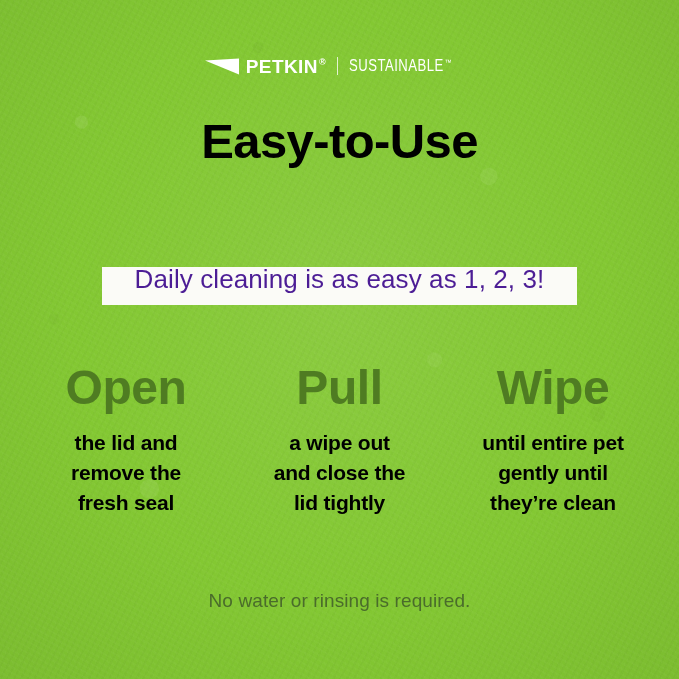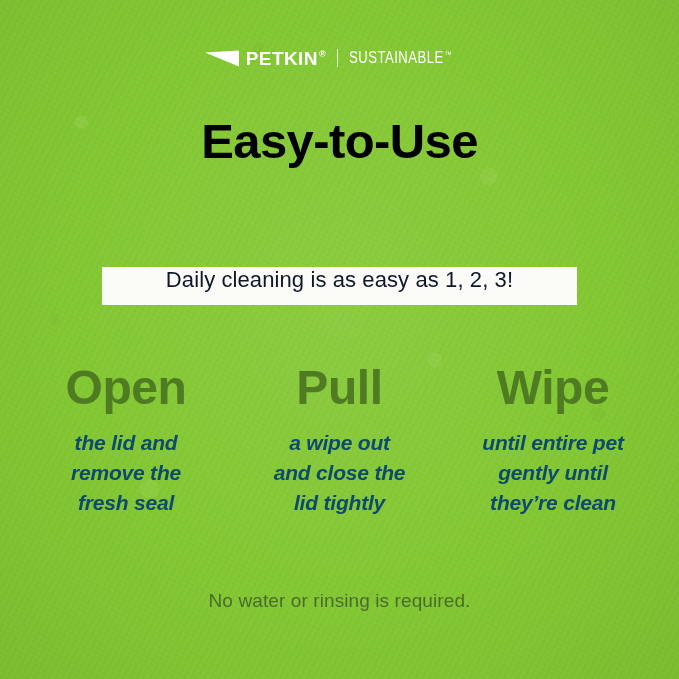--- a/index.html
+++ b/index.html
@@ -45,21 +45,21 @@
     position: absolute;
     inset: 0;
     pointer-events: none;
     background: radial-gradient(ellipse at 50% 45%, rgba(255,255,255,0.07) 0%, rgba(255,255,255,0) 55%, rgba(0,0,0,0.06) 100%);
   }
 
   .layer { position: absolute; z-index: 2; }
 
   
   #brand {
-    top: 46px;
+    top: 54px;
     left: 0;
     width: 679px;
     display: flex;
     align-items: center;
     justify-content: center;
     gap: 7px;
     height: 24px;
   }
   #swoosh { display: block; }
   .brand-name {
@@ -144,22 +144,22 @@
     background: #fbfbf7;
     -webkit-clip-path: polygon(0% 0%, 100% 0%, 93.9% 50%, 100% 100%, 0% 100%);
     clip-path: polygon(0% 0%, 100% 0%, 93.9% 50%, 100% 100%, 0% 100%);
   }
   #ribbon-text {
     position: absolute;
     inset: 0;
     display: flex;
     align-items: center;
     justify-content: center;
-    color: #0f172a;
-    font-size: 22px;
+    color: #4c1d95;
+    font-size: 26px;
     font-weight: normal;
     letter-spacing: 0.1px;
     padding-bottom: 13px;
   }
 
   
   #steps {
     top: 364px;
     left: 26px;
     width: 627px;
@@ -170,26 +170,25 @@
   .step { width: 200px; text-align: center; }
   .step-title {
     color: #4f7c22;
     font-size: 48px;
     font-weight: bold;
     letter-spacing: -0.4px;
     line-height: 1.0;
     margin-bottom: 16px;
   }
   .step-body {
-    color: #0c4a6e;
+    color: #000000;
     font-size: 21px;
     font-weight: bold;
     line-height: 1.42;
     letter-spacing: -0.2px;
-    font-style: italic;
   }
   .step-line { display: block; }
 
   
   #footer-note {
     top: 590px;
     left: 0;
     width: 679px;
     text-align: center;
     color: #4a6c2b;

